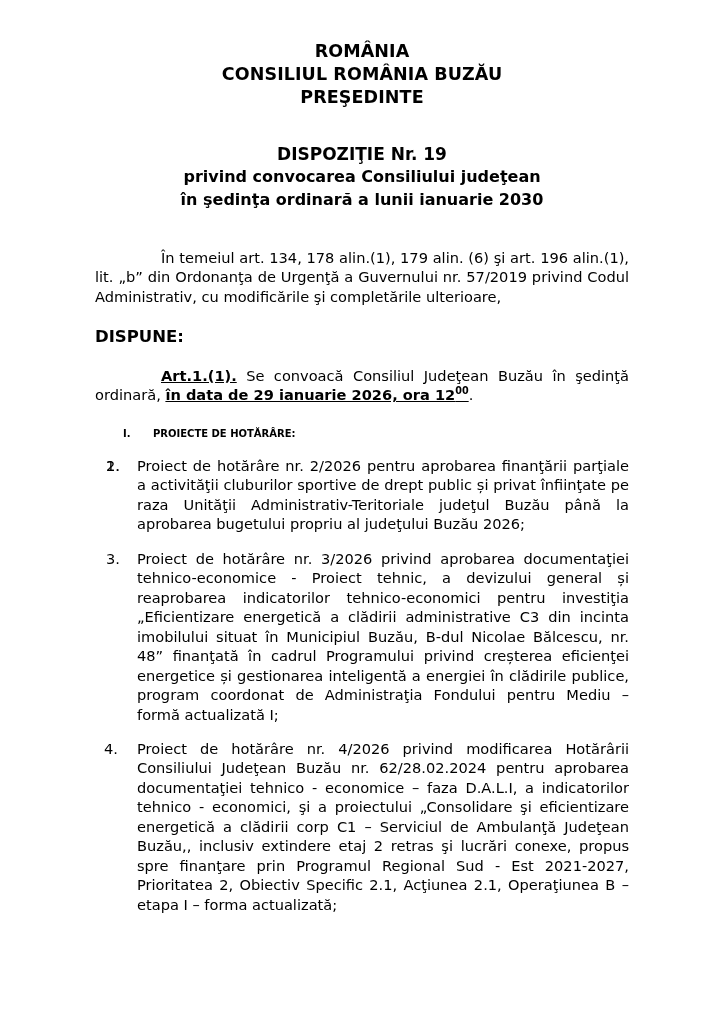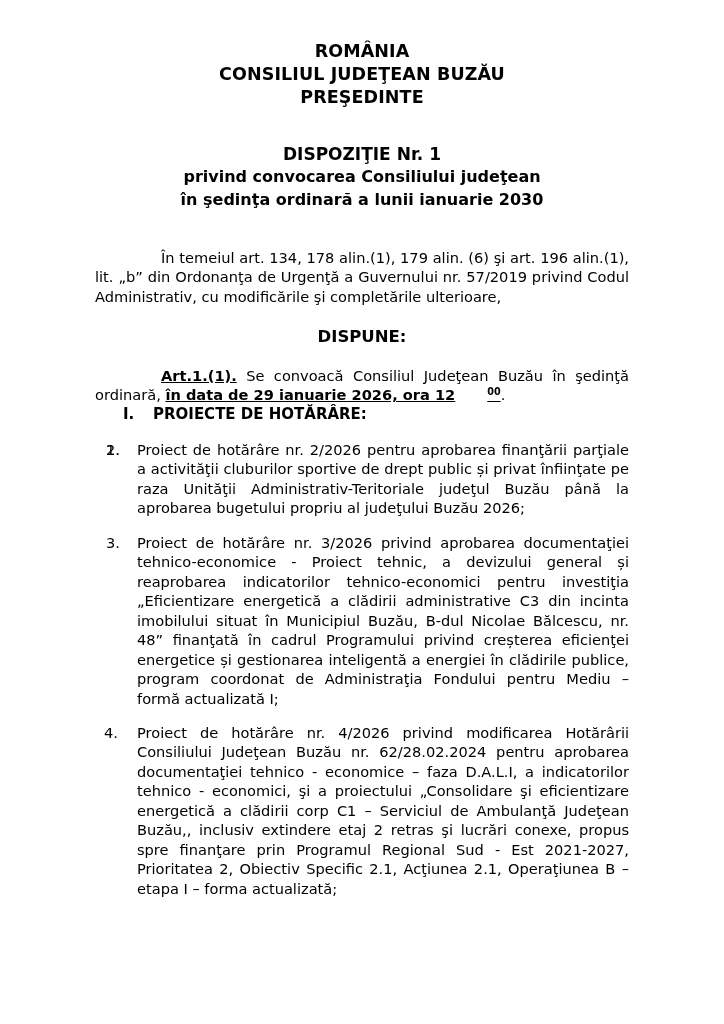--- a/index.html
+++ b/index.html
@@ -56,45 +56,44 @@
     margin: 0;
   }
   .intro {
     margin-top: 36px;
   }
   .intro .indent-line {
     display: block;
     text-indent: 66px;
   }
   .dispune {
-    text-align: center;
     font-weight: bold;
     font-size: 16.5px;
     margin-top: 21px;
   }
   .art-block {
     margin-top: 20px;
   }
   .art-para {
     text-indent: 66px;
   }
   .art-para-2 {
     text-indent: 128px;
     margin-top: 0;
   }
   b, strong { font-weight: bold; text-decoration: underline; }
   sup {
     font-size: 0.66em;
     vertical-align: super;
     line-height: 0;
-    margin-left: 32px;
   }
   .section-title {
     font-weight: bold;
-    font-size: 15px;
+    font-size: 10px;
+    margin-top: 23px;
     padding-left: 28px;
   }
   .section-title .roman {
     display: inline-block;
     min-width: 30px;
   }
   ol.proj-list {
     list-style: none;
     margin: 0;
     padding: 0;
@@ -120,26 +119,26 @@
     left: 9px;
   }
 </style>
 </head>
 <body>
 
 <div class="page">
 
   <div class="doc-header">
     <span class="line">ROMÂNIA</span>
-    <span class="line">CONSILIUL JUDEŢEAN BUZĂU</span>
+    <span class="line">CONSILIUL ROMÂNIA BUZĂU</span>
     <span class="line">PREŞEDINTE</span>
   </div>
 
   <div class="disp-block">
-    <span class="line nr">DISPOZIŢIE Nr. 1</span>
+    <span class="line nr">DISPOZIŢIE Nr. 19</span>
     <span class="line">privind convocarea Consiliului judeţean</span>
     <span class="line">în şedinţa ordinară a lunii ianuarie 2030</span>
   </div>
 
   <div class="body-para intro">
     <span class="indent-line">În temeiul art. 134, 178 alin.(1), 179 alin. (6) şi art. 196 alin.(1), lit. „b” din Ordonanţa de Urgenţă a Guvernului nr. 57/2019 privind Codul Administrativ, cu modificările şi completările ulterioare,</span>
   </div>
 
   <div class="dispune">DISPUNE:</div>
 

